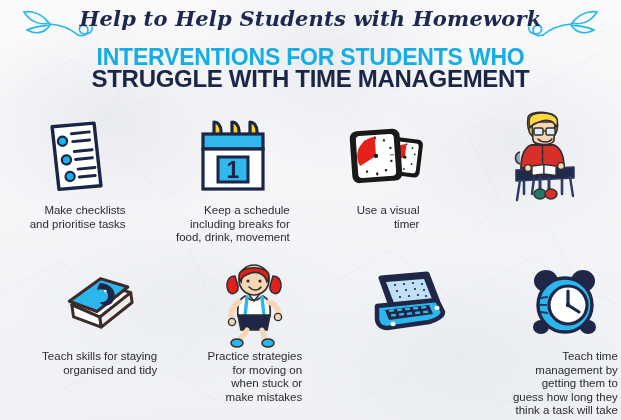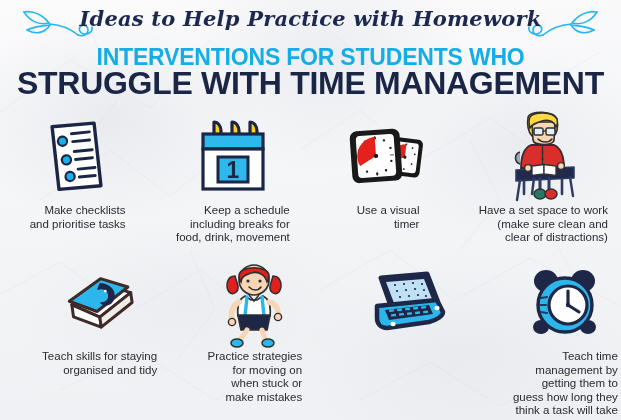--- a/index.html
+++ b/index.html
@@ -78,21 +78,21 @@
     white-space: nowrap;
     margin-top: 8px;
   }
   #headline-2 {
     position: absolute;
     left: 0; right: 0;
     top: 65px;
     text-align: center;
     font-family: "Liberation Sans", sans-serif;
     font-weight: bold;
-    font-size: 32px;
+    font-size: 24px;
     letter-spacing: -0.3px;
     color: #1b2647;
     white-space: nowrap;
   }
 
   
   .row {
     position: absolute;
     left: 0;
     width: 621px;
@@ -164,21 +164,21 @@
       <g fill="none" stroke="#29b6f0" stroke-width="1.6" stroke-linecap="round" stroke-linejoin="round" transform="translate(78,0) scale(-1,1)">
         <path d="M6,6 C16,4 26,10 31,17"></path>
         <path d="M31,17 C23,19 13,17 6,6"></path>
         <path d="M9,24 C17,20 26,20 32,19"></path>
         <path d="M32,19 C27,27 18,29 9,24"></path>
         <path d="M32,18 C44,19 54,24 60,29"></path>
         <path d="M60,29 C66,31 70,28 70,24 C70,20 66,18 63,20 C60,22 61,27 66,28 C71,29 75,25 74,21"></path>
       </g>
     </svg>
 
-    <div id="script-title">Ideas to Help Practice with Homework</div>
+    <div id="script-title">Help to Help Students with Homework</div>
     <div id="headline-1">INTERVENTIONS FOR STUDENTS WHO</div>
     <div id="headline-2">STRUGGLE WITH TIME MANAGEMENT</div>
   </div>
 
   <div class="row" id="row-1">
 
     <div class="cell">
       <div class="icon-box">
         <svg width="66" height="78" viewBox="0 0 66 78">
           <g transform="rotate(-9 33 39)">
@@ -311,23 +311,20 @@
             <line x1="66" y1="69" x2="69" y2="88"></line>
             <line x1="30" y1="70" x2="28" y2="86"></line>
           </g>
 
           <path d="M36,70 L36,82" stroke="#2f3b63" stroke-width="3" stroke-linecap="round"></path>
           <path d="M45,70 L45,82" stroke="#2f3b63" stroke-width="3" stroke-linecap="round"></path>
           <ellipse cx="36" cy="86" rx="6" ry="5" fill="#1f7a66" stroke="#2f2f2f" stroke-width="1.5"></ellipse>
           <ellipse cx="47" cy="86" rx="6" ry="5" fill="#d92f2a" stroke="#2f2f2f" stroke-width="1.5"></ellipse>
         </svg>
       </div>
-      <div class="caption">Have a set space to work
-(make sure clean and
-clear of distractions)</div>
     </div>
   </div>
 
   <div class="row" id="row-2">
 
     <div class="cell">
       <div class="icon-box">
         <svg width="80" height="66" viewBox="0 0 80 66">
           <g transform="rotate(-8 40 33)">
 

